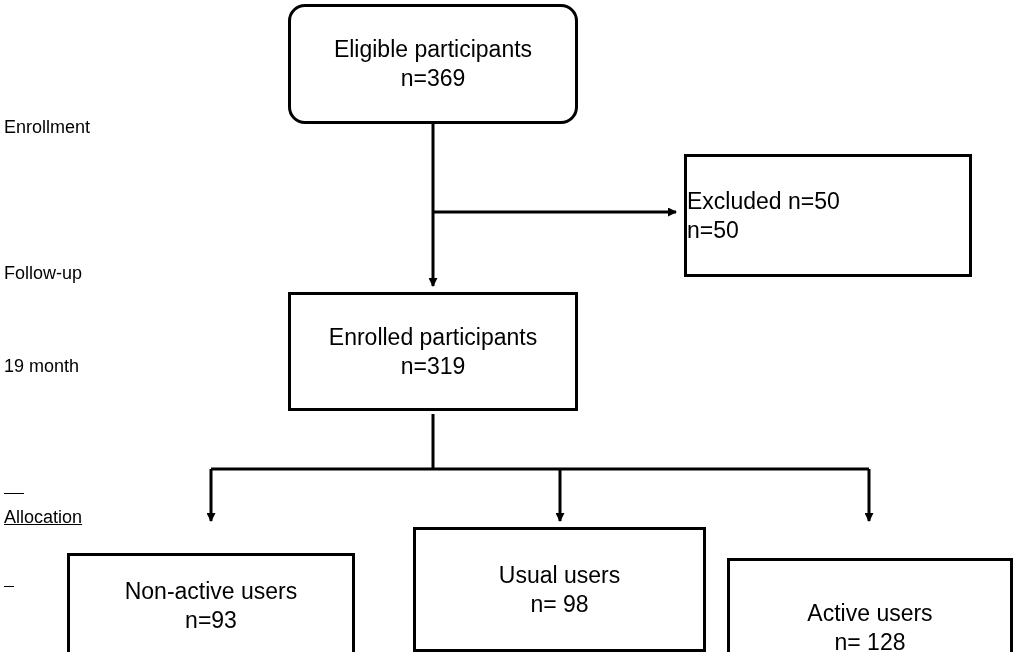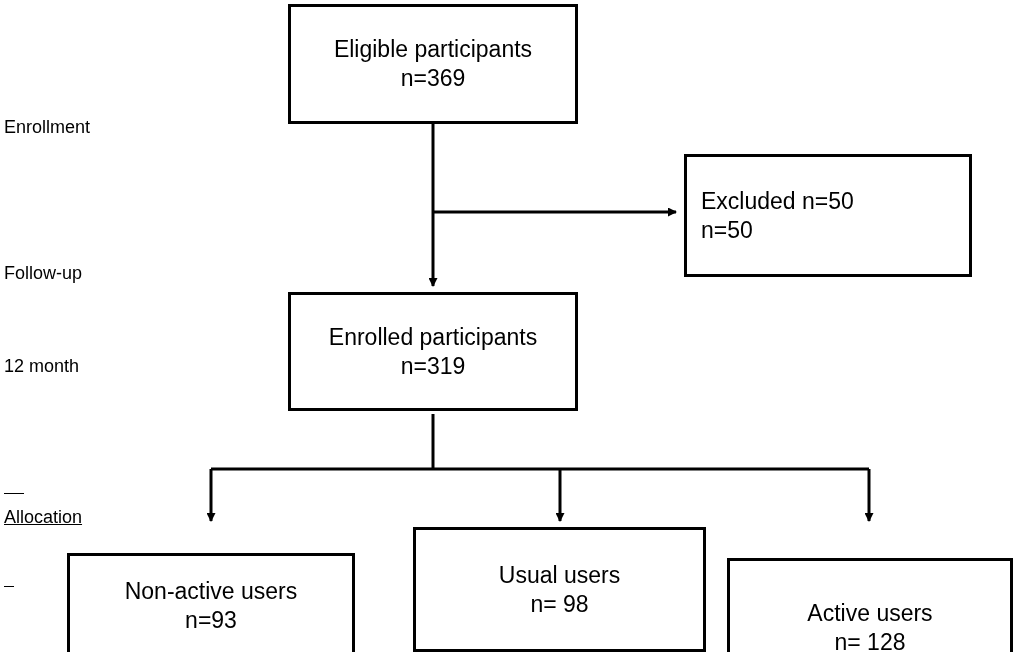--- a/index.html
+++ b/index.html
@@ -45,28 +45,27 @@
     line-height: 29px;
     color: #000000;
   }
   .node-box.center-text {
     align-items: center;
     text-align: center;
   }
   .node-box.left-text {
     align-items: flex-start;
     text-align: left;
-    padding-left: 14px;
   }
   .node-line {
     white-space: pre;
     display: block;
   }
   
-  #box-eligible   { left: 288px; top: 4px;   width: 290px; height: 120px; }
+  #box-eligible   { left: 288px; top: 4px;   width: 290px; height: 120px; border-radius: 17px; }
   #box-excluded   { left: 684px; top: 154px; width: 288px; height: 123px; }
   #box-enrolled   { left: 288px; top: 292px; width: 290px; height: 119px; }
   #box-nonactive  { left: 67px;  top: 553px; width: 288px; height: 105px; }
   #box-usual      { left: 413px; top: 527px; width: 293px; height: 125px; }
   #box-active     { left: 727px; top: 558px; width: 286px; height: 139px; }
   
   #label-enrollment { left: 4px;  top: 50px;  }
   #label-followup   { left: 4px;  top: 196px; }
   #label-allocation { left: 4px;  top: 440px; text-decoration: underline; }
 </style>
@@ -94,21 +93,21 @@
     <line x1="560" y1="469" x2="560" y2="521" stroke="#000000" stroke-width="3" marker-end="url(#arrowhead)"></line>
     <line x1="869" y1="469" x2="869" y2="521" stroke="#000000" stroke-width="3" marker-end="url(#arrowhead)"></line>
   </svg>
 
   <div class="stage-label" id="label-enrollment">
     <span class="node-line">Enrollment</span>
   </div>
 
   <div class="stage-label" id="label-followup">
     <span class="node-line">Follow-up</span>
-    <span class="node-line">12 month</span>
+    <span class="node-line">19 month</span>
   </div>
 
   <div class="stage-label" id="label-allocation">
     <span class="node-line">Allocation</span>
   </div>
 
   <div class="node-box center-text" id="box-eligible">
     <span class="node-line">Eligible participants</span>
     <span class="node-line">n=369</span>
   </div>

